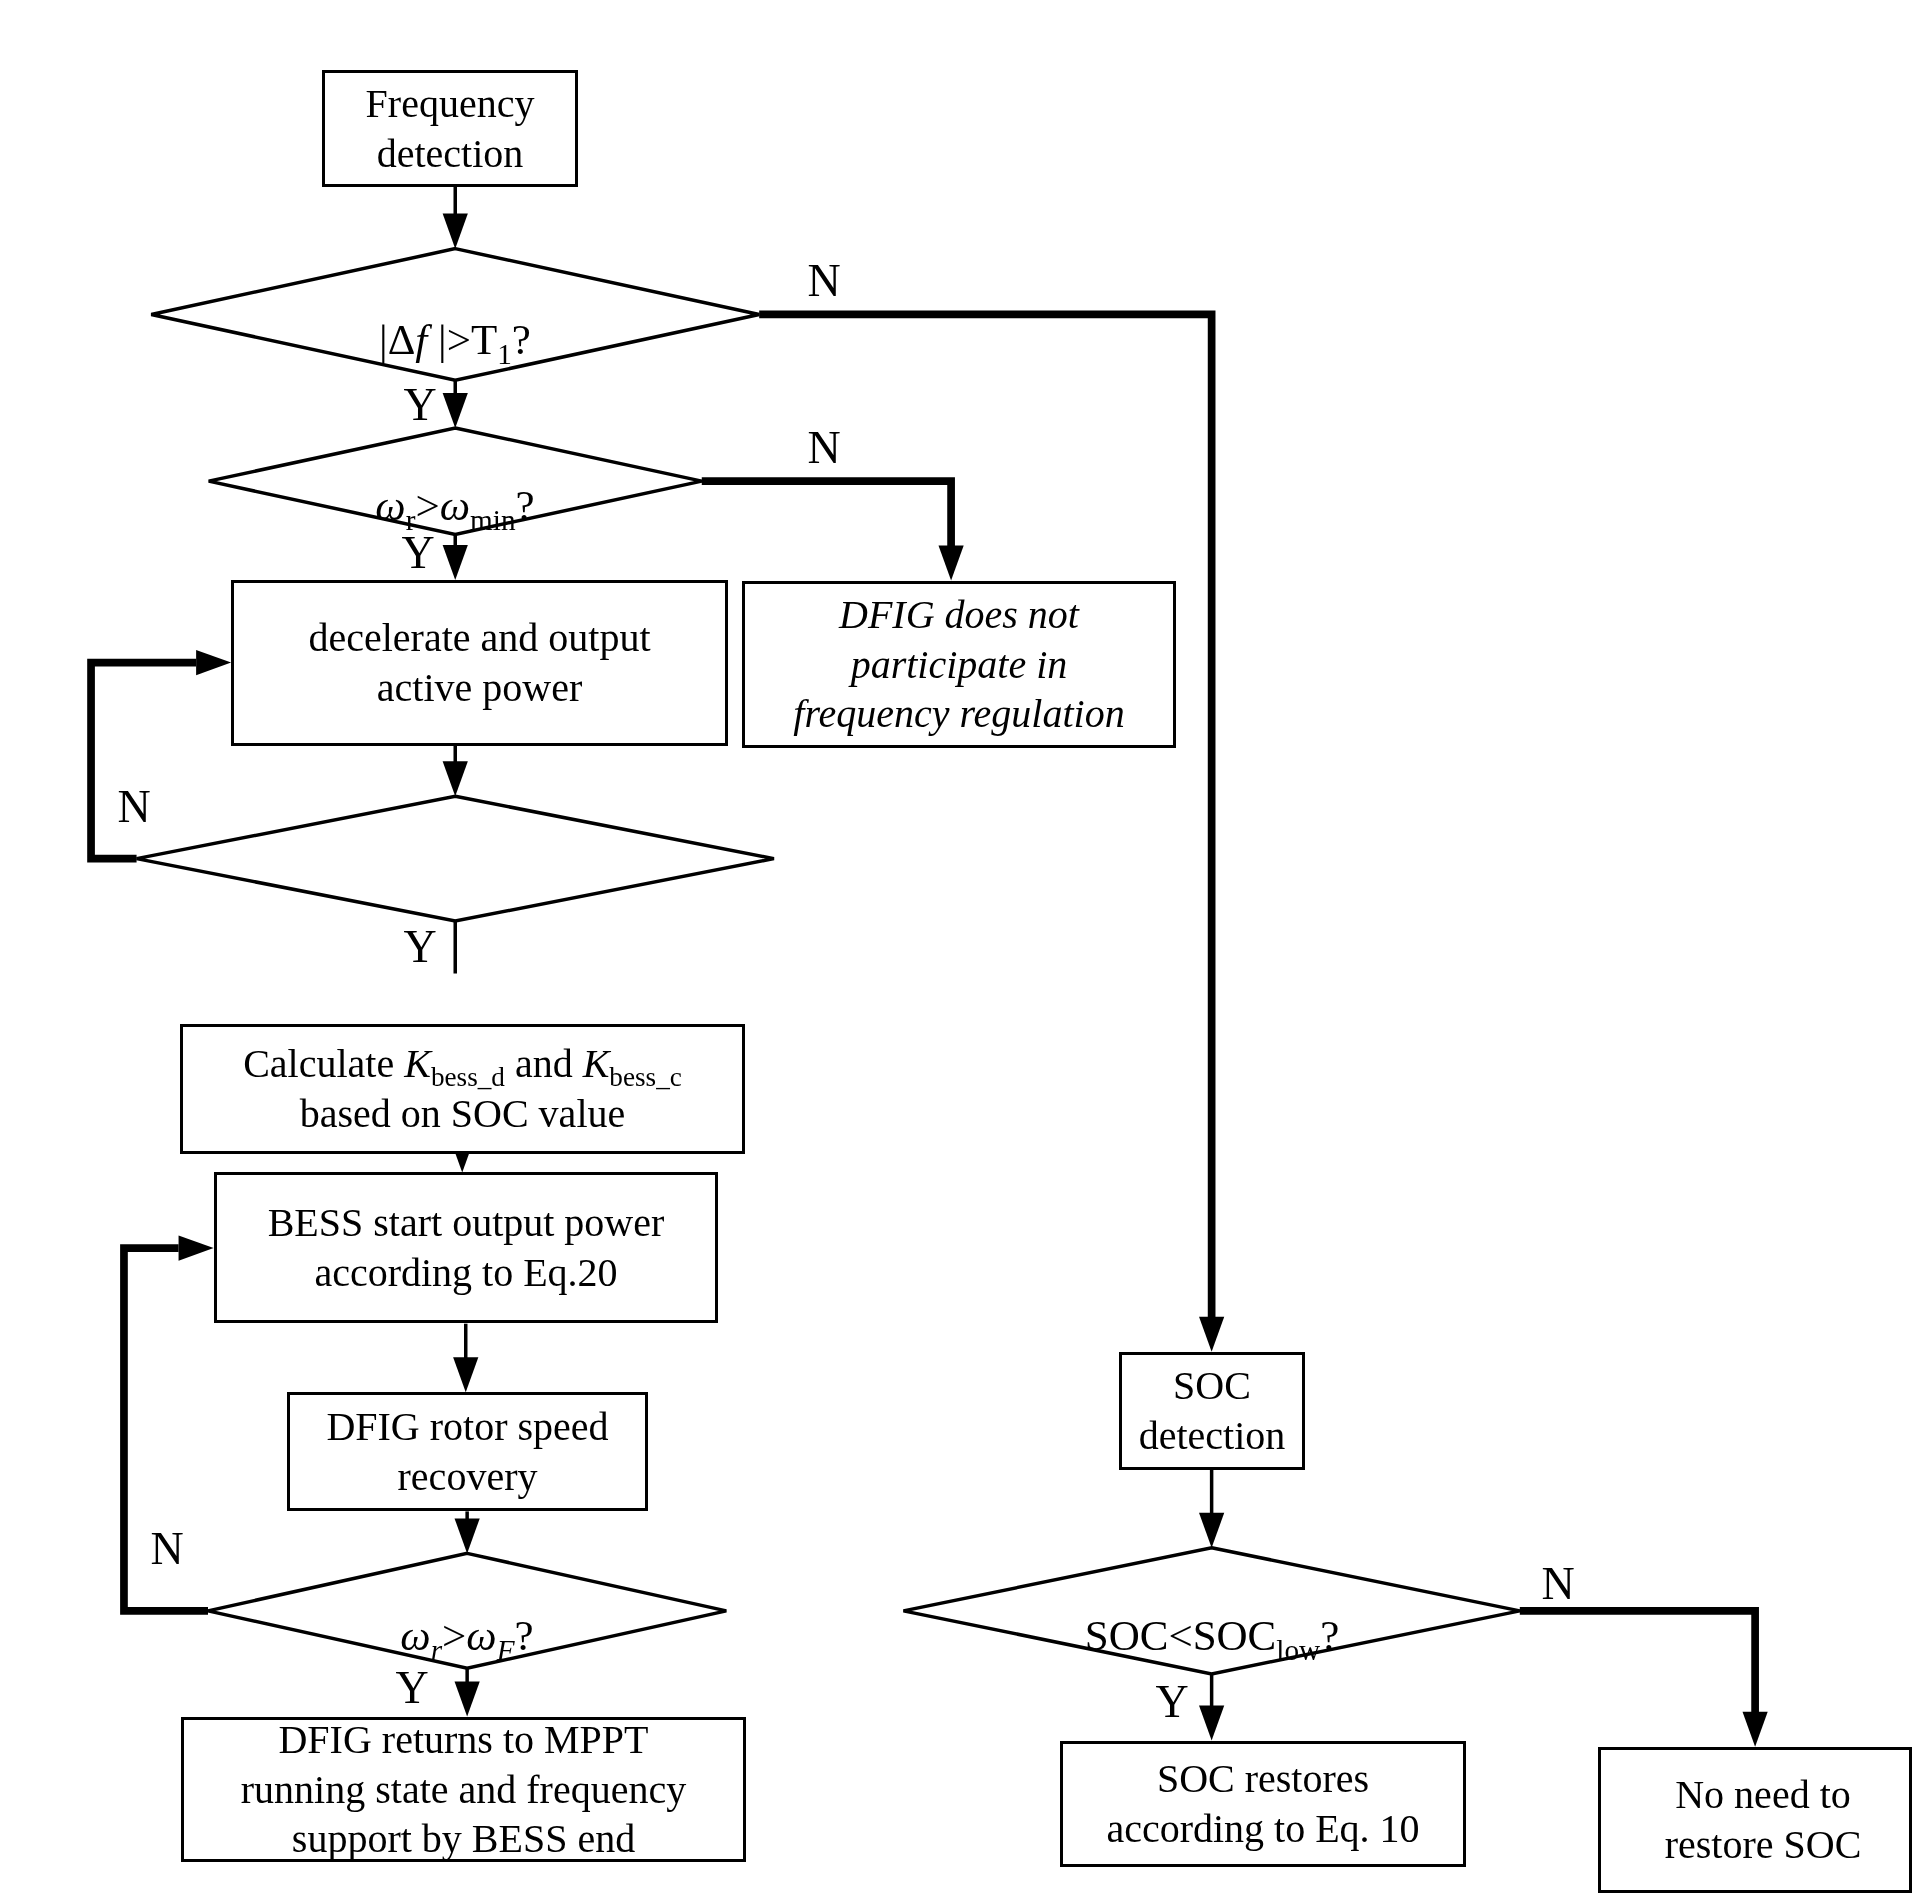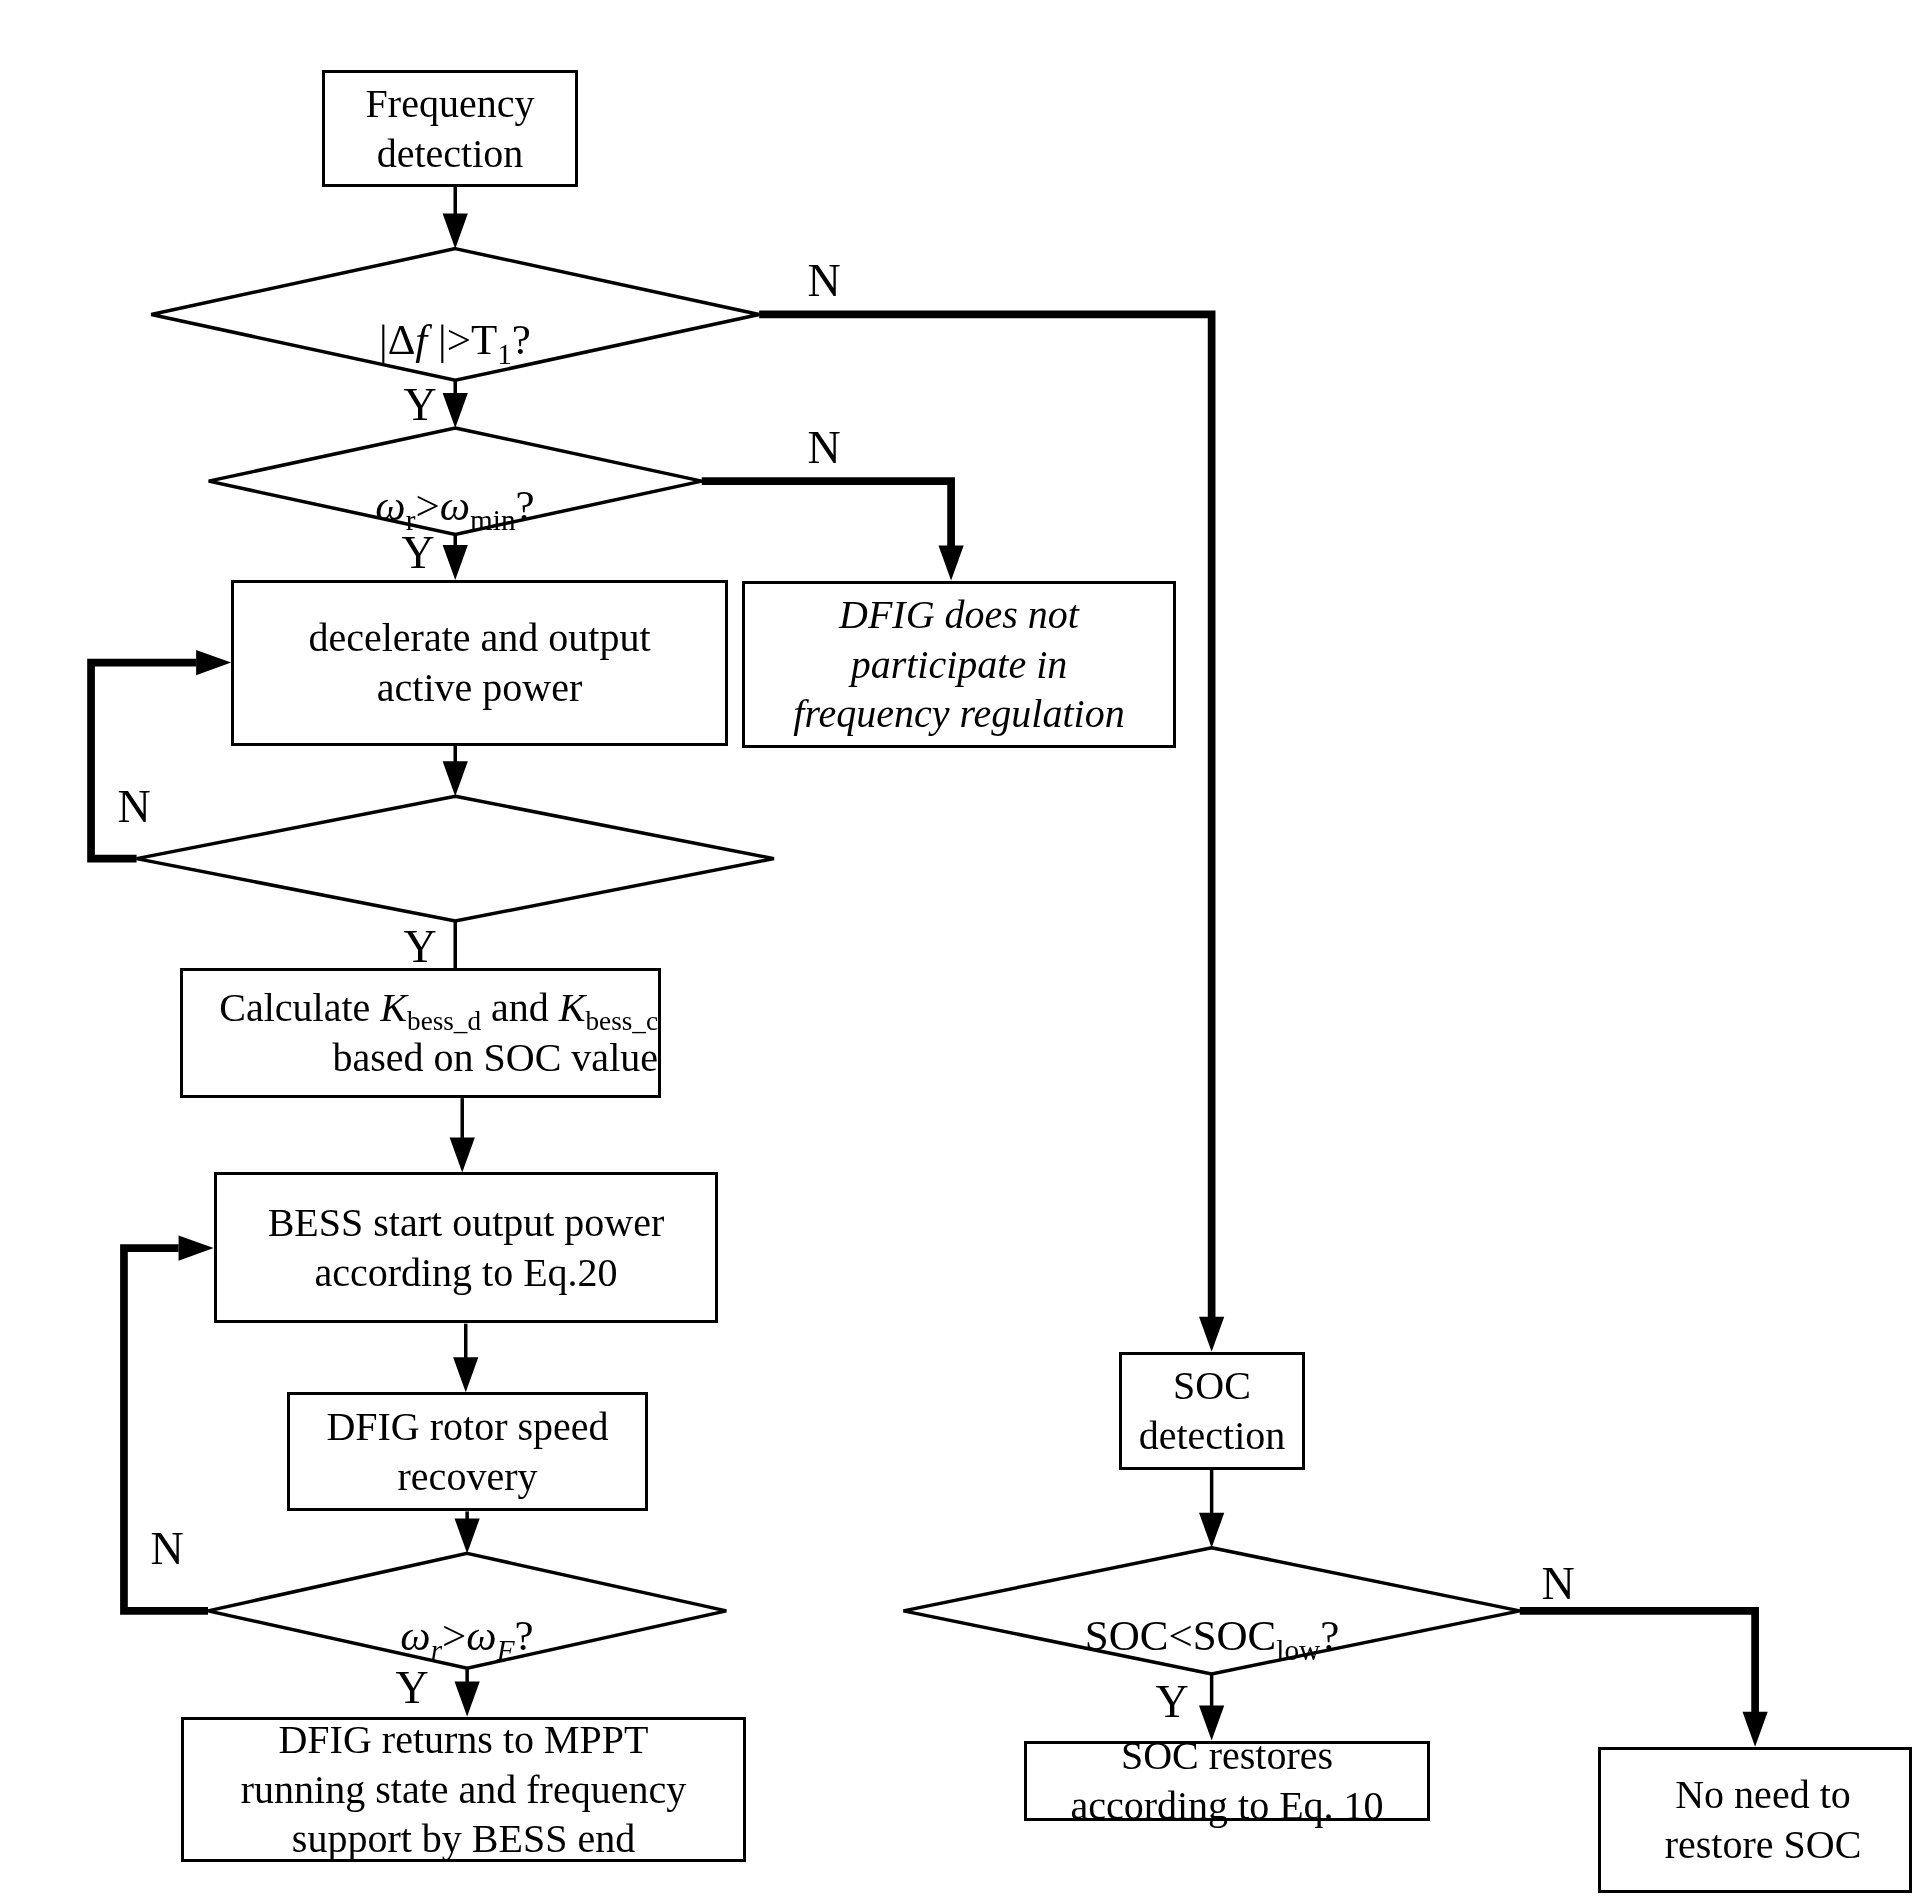--- a/index.html
+++ b/index.html
@@ -107,21 +107,21 @@
       <div class="tline"><span>decelerate and output</span></div>
       <div class="tline"><span>active power</span></div>
     </div>
 
   <div class="node" style="left:742px;top:581px;width:434px;height:167px;font-style:italic;">
       <div class="tline"><span>DFIG does not</span></div>
       <div class="tline"><span>participate in</span></div>
       <div class="tline"><span>frequency regulation</span></div>
     </div>
 
-  <div class="node" style="left:180px;top:968px;width:481px;height:130px;align-items:flex-end;">
+  <div class="node" style="left:180px;top:1024px;width:565px;height:130px;">
       <div class="tline"><span>Calculate </span><span style="font-style: italic;">K</span><sub>bess_d</sub><span> and </span><span style="font-style: italic;">K</span><sub>bess_c</sub></div>
       <div class="tline"><span>based on SOC value</span></div>
     </div>
 
   <div class="node" style="left:214px;top:1172px;width:504px;height:151px;">
       <div class="tline"><span>BESS start output power</span></div>
       <div class="tline"><span>according to Eq.20</span></div>
     </div>
 
   <div class="node" style="left:287px;top:1392px;width:361px;height:119px;">
@@ -133,21 +133,21 @@
       <div class="tline"><span>DFIG returns to MPPT</span></div>
       <div class="tline"><span>running state and frequency</span></div>
       <div class="tline"><span>support by BESS end</span></div>
     </div>
 
   <div class="node" style="left:1119px;top:1352px;width:186px;height:118px;">
       <div class="tline"><span>SOC</span></div>
       <div class="tline"><span>detection</span></div>
     </div>
 
-  <div class="node" style="left:1024px;top:1741px;width:406px;height:80px;">
+  <div class="node" style="left:1060px;top:1741px;width:406px;height:126px;">
       <div class="tline"><span>SOC restores</span></div>
       <div class="tline"><span>according to Eq. 10</span></div>
     </div>
 
   <div class="node" style="left:1598px;top:1747px;width:314px;height:146px;padding-left:16px;">
       <div class="tline"><span>No need to</span></div>
       <div class="tline"><span>restore SOC</span></div>
     </div>
 
   <div class="diamond-text" style="left:245px;top:266px;width:420px;height:98px;">

